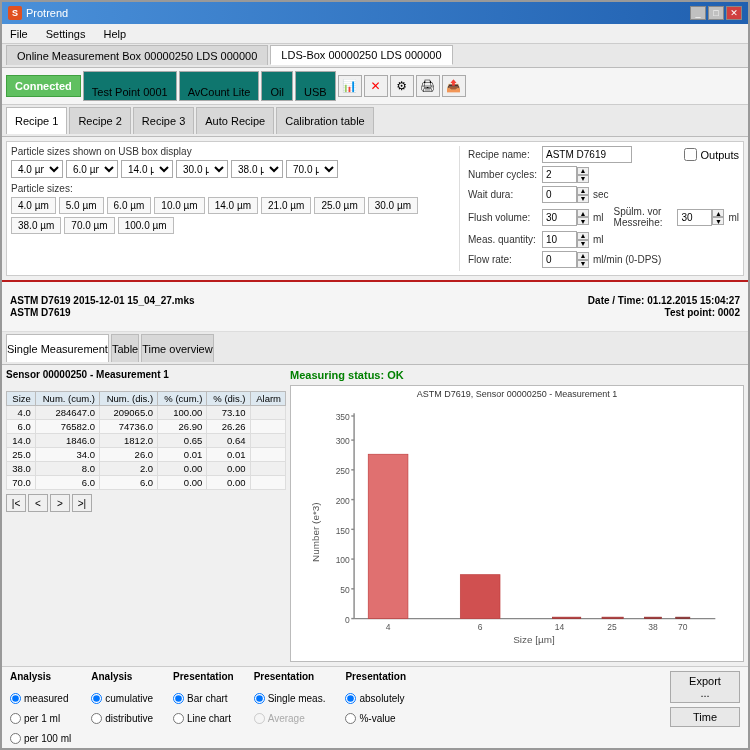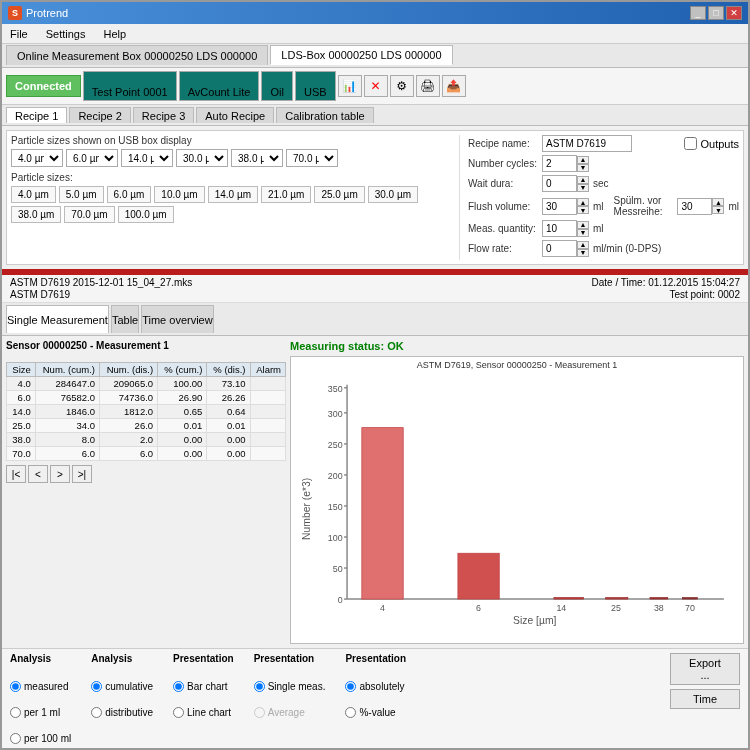--- a/index.html
+++ b/index.html
@@ -151,21 +151,21 @@
       background: #eaeaea;
     }
     .recipe-tab {
       padding: 2px 8px;
       border: 1px solid #bbb;
       border-bottom: none;
       background: #d8d8d8;
       margin-right: 2px;
       cursor: pointer;
       font-size: 11px;
-      height: 16px;
+      height: 27px;
       display: flex;
       align-items: center;
     }
     .recipe-tab.active {
       background: white;
     }
     .settings-panel {
       background: white;
       border: 1px solid #ccc;
       margin: 4px;
@@ -258,26 +258,27 @@
       border: 1px solid #aaa;
       background: #f0f0f0;
       cursor: pointer;
       display: flex;
       align-items: center;
       justify-content: center;
       line-height: 1;
     }
     .info-bar {
       background: #f5f5f5;
-      border-top: 6px solid #b91c1c;
+      border-top: 2px solid #b91c1c;
       border-bottom: 1px solid #ddd;
-      padding: 2px 8px;
+      padding: 13px 8px;
       display: flex;
       justify-content: space-between;
       font-size: 10px;
+      font-weight: bold;
     }
     .info-bar-left { display: flex; flex-direction: column; gap: 1px; }
     .info-bar-right { display: flex; flex-direction: column; gap: 1px; align-items: flex-end; }
     .sub-tabs-row {
       display: flex;
       padding: 2px 4px;
       background: #eaeaea;
       border-bottom: 1px solid #bbb;
     }
     .sub-tab {
@@ -375,21 +376,21 @@
       border-top: 1px solid #ccc;
       background: #f5f5f5;
       padding: 4px 8px;
       display: flex;
       gap: 20px;
       align-items: flex-start;
     }
     .analysis-group {
       display: flex;
       flex-direction: column;
-      gap: 15px;
+      gap: 9px;
     }
     .group-title {
       font-size: 10px;
       font-weight: bold;
       margin-bottom: 2px;
     }
     .radio-row {
       display: flex;
       align-items: center;
       gap: 3px;

